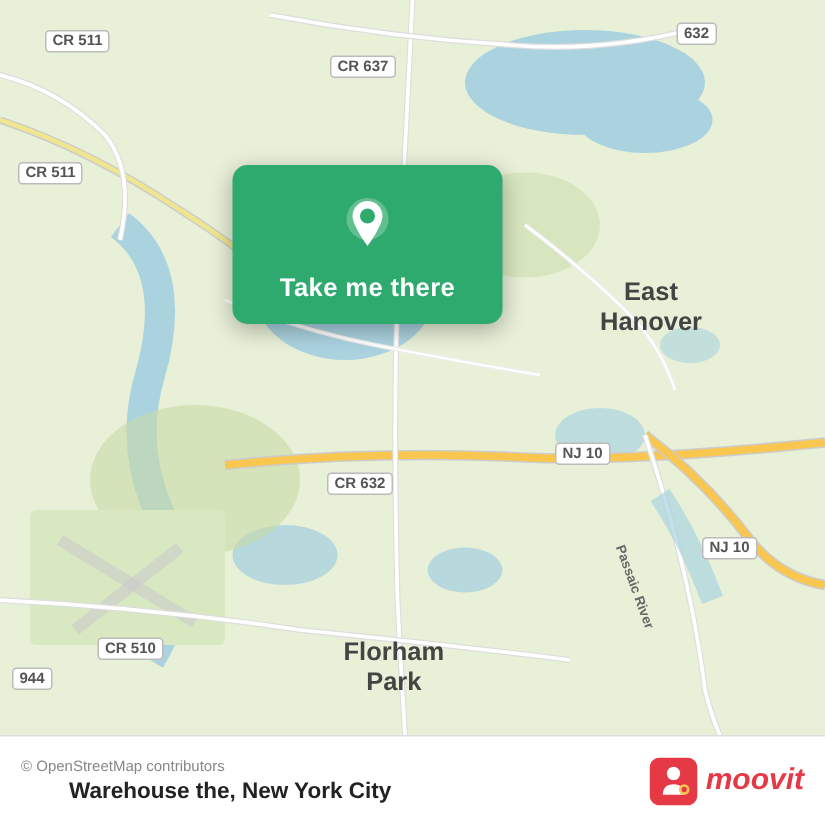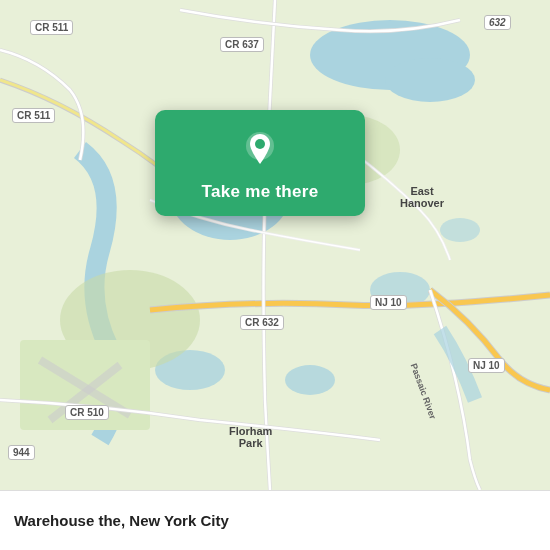--- a/index.html
+++ b/index.html
@@ -24,21 +24,21 @@
     .map-svg {
       width: 100%;
       height: 100%;
     }
 
     
     .card-overlay {
       position: absolute;
       top: 110px;
       left: 155px;
-      width: 210px;
+      width: 180px;
       background-color: #2eaa6e;
       border-radius: 10px;
       display: flex;
       flex-direction: column;
       align-items: center;
       padding: 18px 20px 14px 20px;
       box-shadow: 0 4px 15px rgba(0,0,0,0.3);
     }
 
     .pin-icon {
@@ -78,20 +78,21 @@
     .attribution {
       font-size: 10px;
       color: #888;
       margin-bottom: 2px;
     }
 
     .location-name {
       font-size: 15px;
       font-weight: 600;
       color: #222;
+      margin-left: 32px;
     }
 
     
     .moovit-logo {
       display: flex;
       align-items: center;
       gap: 5px;
     }
 
     .moovit-text {
@@ -113,21 +114,21 @@
       font-weight: 600;
       color: #555;
       background: #fff;
       border: 1px solid #bbb;
       border-radius: 3px;
       padding: 1px 4px;
     }
 
     .place-label {
       position: absolute;
-      font-size: 11px;
+      font-size: 17px;
       font-weight: 600;
       color: #444;
       text-align: center;
     }
   </style>
 </head>
 <body>
 
 <div class="map-container">
   <svg class="map-svg" viewBox="0 0 550 490" xmlns="http://www.w3.org/2000/svg">
@@ -185,26 +186,26 @@
     <path d="M350,150 Q390,180 420,210 Q440,230 450,260" stroke="#eee" stroke-width="3" fill="none"></path>
     <path d="M350,150 Q390,180 420,210 Q440,230 450,260" stroke="#fff" stroke-width="1.5" fill="none"></path>
 
     <path d="M440,330 Q460,360 475,400" stroke="#aad3df" stroke-width="15" fill="none" opacity="0.7"></path>
   </svg>
 
   
   <div class="road-label" style="left:30px; top:20px;">CR 511</div>
   <div class="road-label" style="left:220px; top:12px;margin-top:25px;">CR 637</div>
   <div class="road-label" style="left:12px; top:108px;">CR 511</div>
-  <div class="road-label" style="left:240px; top:315px;">CR 632</div>
+  <div class="road-label" style="left:218px; top:315px;">CR 632</div>
   <div class="road-label" style="left:370px; top:295px;">NJ 10</div>
   <div class="road-label" style="left:468px; top:358px;">NJ 10</div>
-  <div class="road-label" style="left:65px; top:405px;">CR 510</div>
+  <div class="road-label" style="left:65px; top:425px;">CR 510</div>
   <div class="road-label" style="left:8px; top:445px;">944</div>
-  <div class="road-label" style="left:484px; top:15px;font-style:italic;">632</div>
+  <div class="road-label" style="left:451px; top:15px;">632</div>
 
   
   <div class="place-label" style="left:400px; top:185px; white-space:pre-line;">East
 Hanover</div>
   <div class="place-label" style="left:229px; top:425px; white-space:pre-line;">Florham
 Park</div>
   <div class="place-label" style="left:418px; top:362px; font-size:9px; transform:rotate(70deg); transform-origin:left top; white-space:nowrap; color:#666;">Passaic River</div>
 
   
   <div class="card-overlay">
@@ -213,18 +214,32 @@
       <circle cx="22" cy="18" r="14" fill="white" opacity="0.25"></circle>
       <path d="M22 6C16.477 6 12 10.477 12 16C12 22.5 22 36 22 36C22 36 32 22.5 32 16C32 10.477 27.523 6 22 6Z" fill="white"></path>
       <circle cx="22" cy="16" r="5" fill="#2eaa6e"></circle>
     </svg>
     <button class="take-me-there-btn">Take me there</button>
   </div>
 </div>
 
 <div class="bottom-bar">
   <div class="bottom-left">
+    <span class="attribution">© OpenStreetMap contributors</span>
     <span class="location-name">
       <span>Warehouse the,</span> <span>New York City</span>
     </span>
   </div>
 
+  <div class="moovit-logo">
+    <svg class="moovit-icon" viewBox="0 0 36 36" xmlns="http://www.w3.org/2000/svg">
+
+      <rect width="36" height="36" rx="8" fill="#e63946"></rect>
+
+      <circle cx="18" cy="12" r="5" fill="white"></circle>
+      <path d="M10 28 Q10 20 18 20 Q26 20 26 28" fill="white"></path>
+
+      <circle cx="26" cy="24" r="4" fill="#f9c74f"></circle>
+      <circle cx="26" cy="24" r="2" fill="#e63946"></circle>
+    </svg>
+    <span class="moovit-text">moovit</span>
+  </div>
 </div>
 
 </body></html>

